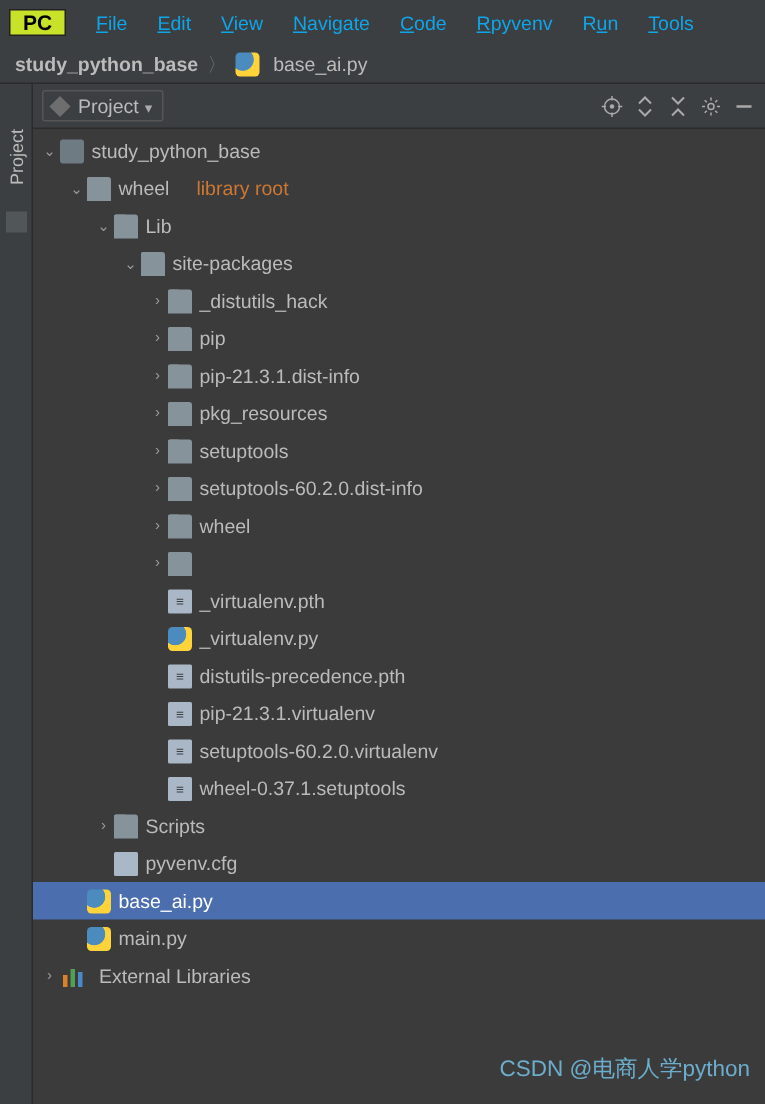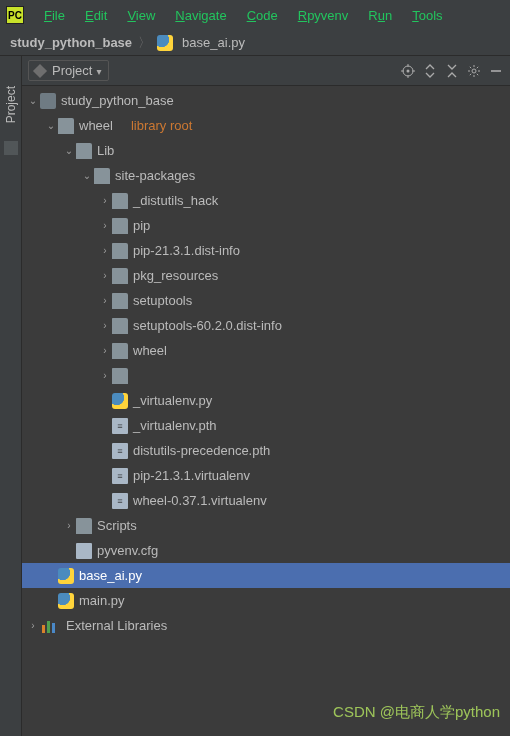--- a/index.html
+++ b/index.html
@@ -15,30 +15,30 @@
   
   .menubar {
     height: 30px;
     display: flex;
     align-items: center;
     padding: 0 6px;
     background: #3c3f41;
     gap: 8px;
   }
   .app-icon {
-    width: 18px; height: 18px;
+    width: 38px; height: 18px;
     background: #c8e22a;
     border: 1px solid #222;
     display: flex; align-items: center; justify-content: center;
-    font-size: 10px; font-weight: bold; color: #000;
+    font-size: 14px; font-weight: bold; color: #000;
     margin-right: 6px;
   }
   .menu-item {
     padding: 2px 6px;
-    color: #22c55e;
+    color: #0ea5e9;
     cursor: default;
   }
   .menu-item .mne { text-decoration: underline; }
   
   .navbar {
     height: 26px;
     display: flex;
     align-items: center;
     padding: 0 10px;
     background: #3c3f41;
@@ -159,21 +159,21 @@
     position: relative;
   }
   .ico.scratch::after{content:"";position:absolute;width:8px;height:8px;background:#d9a441;border-radius:50%;right:-2px;bottom:-2px;}
   .ico.cube { background: #6e6e6e; width: 14px; height: 14px; transform: rotate(45deg); }
   .label { }
   .label.hint { color: #787878; margin-left: 6px; }
   .label.libroot { color: #cc7832; margin-left: 18px; }
   .watermark {
     position: absolute;
     right: 10px; bottom: 14px;
-    color: #bef264; opacity: 0.75;
+    color: #7dd3fc; opacity: 0.75;
     font-size: 15px;
   }
   .tri-down::before { content: "▾"; font-size: 10px; color: #aaa; }
   .proj-title { color: #bbb; display: flex; align-items: center; gap: 4px;}
   svg { display: block; }
 </style>
 </head>
 <body>
 
 <div class="menubar">
@@ -324,46 +324,52 @@
             <span class="indent" style="width:76px"></span>
             <span class="arrow">›</span>
             <span class="ico folder"></span>
           </div>
         </div>
 
       <div id="sp-files">
           <div class="row">
             <span class="indent" style="width:76px"></span>
             <span class="arrow none">·</span>
+            <span class="ico file"></span>
+            <span class="label">_virtualenv.pth</span>
+          </div>
+          <div class="row">
+            <span class="indent" style="width:76px"></span>
+            <span class="arrow none">·</span>
             <span class="ico py"></span>
             <span class="label">_virtualenv.py</span>
           </div>
           <div class="row">
             <span class="indent" style="width:76px"></span>
             <span class="arrow none">·</span>
             <span class="ico file"></span>
-            <span class="label">_virtualenv.pth</span>
-          </div>
-          <div class="row">
-            <span class="indent" style="width:76px"></span>
-            <span class="arrow none">·</span>
-            <span class="ico file"></span>
             <span class="label">distutils-precedence.pth</span>
           </div>
           <div class="row">
             <span class="indent" style="width:76px"></span>
             <span class="arrow none">·</span>
             <span class="ico file"></span>
             <span class="label">pip-21.3.1.virtualenv</span>
           </div>
           <div class="row">
             <span class="indent" style="width:76px"></span>
             <span class="arrow none">·</span>
             <span class="ico file"></span>
-            <span class="label">wheel-0.37.1.virtualenv</span>
+            <span class="label">setuptools-60.2.0.virtualenv</span>
+          </div>
+          <div class="row">
+            <span class="indent" style="width:76px"></span>
+            <span class="arrow none">·</span>
+            <span class="ico file"></span>
+            <span class="label">wheel-0.37.1.setuptools</span>
           </div>
         </div>
 
       <div class="row">
         <span class="indent" style="width:40px"></span>
         <span class="arrow">›</span>
         <span class="ico folder"></span>
         <span class="label">Scripts</span>
       </div>
 

